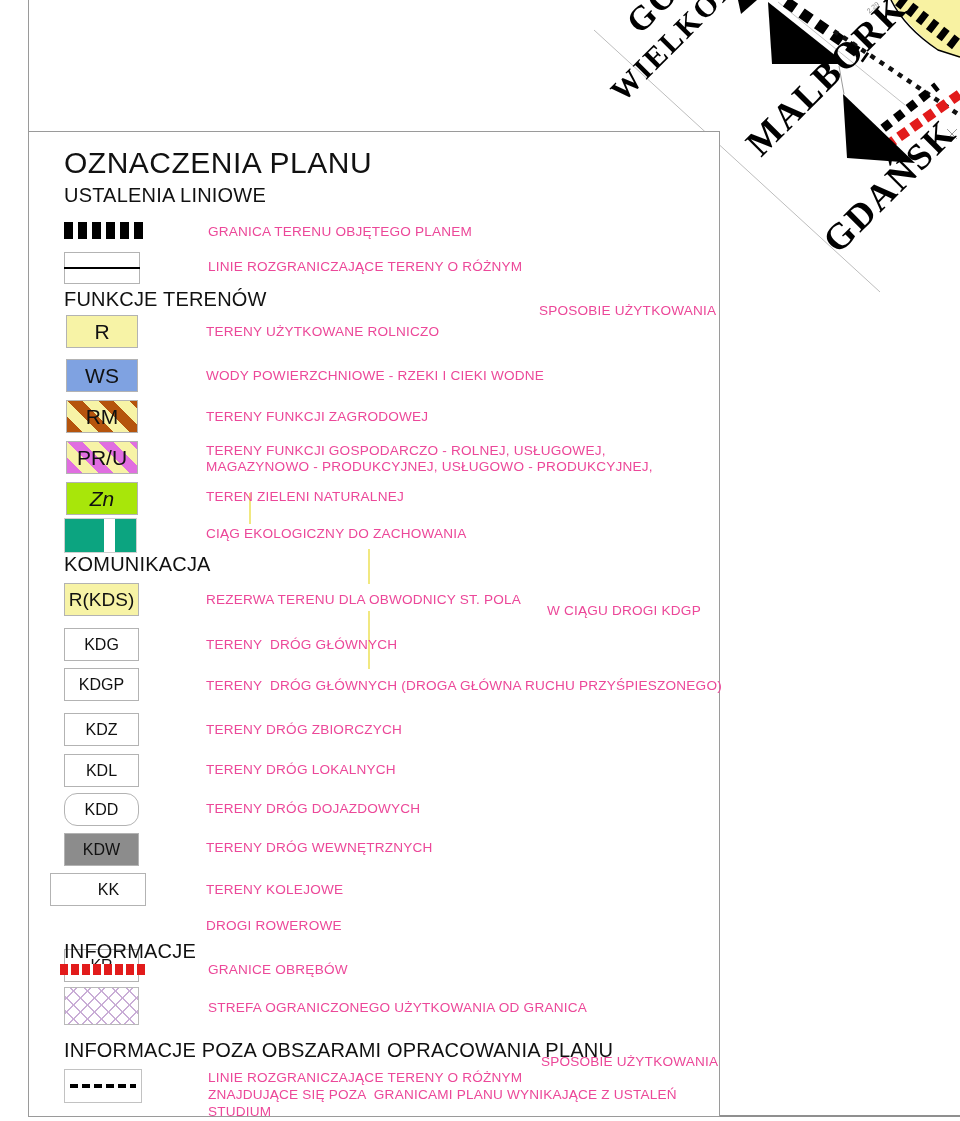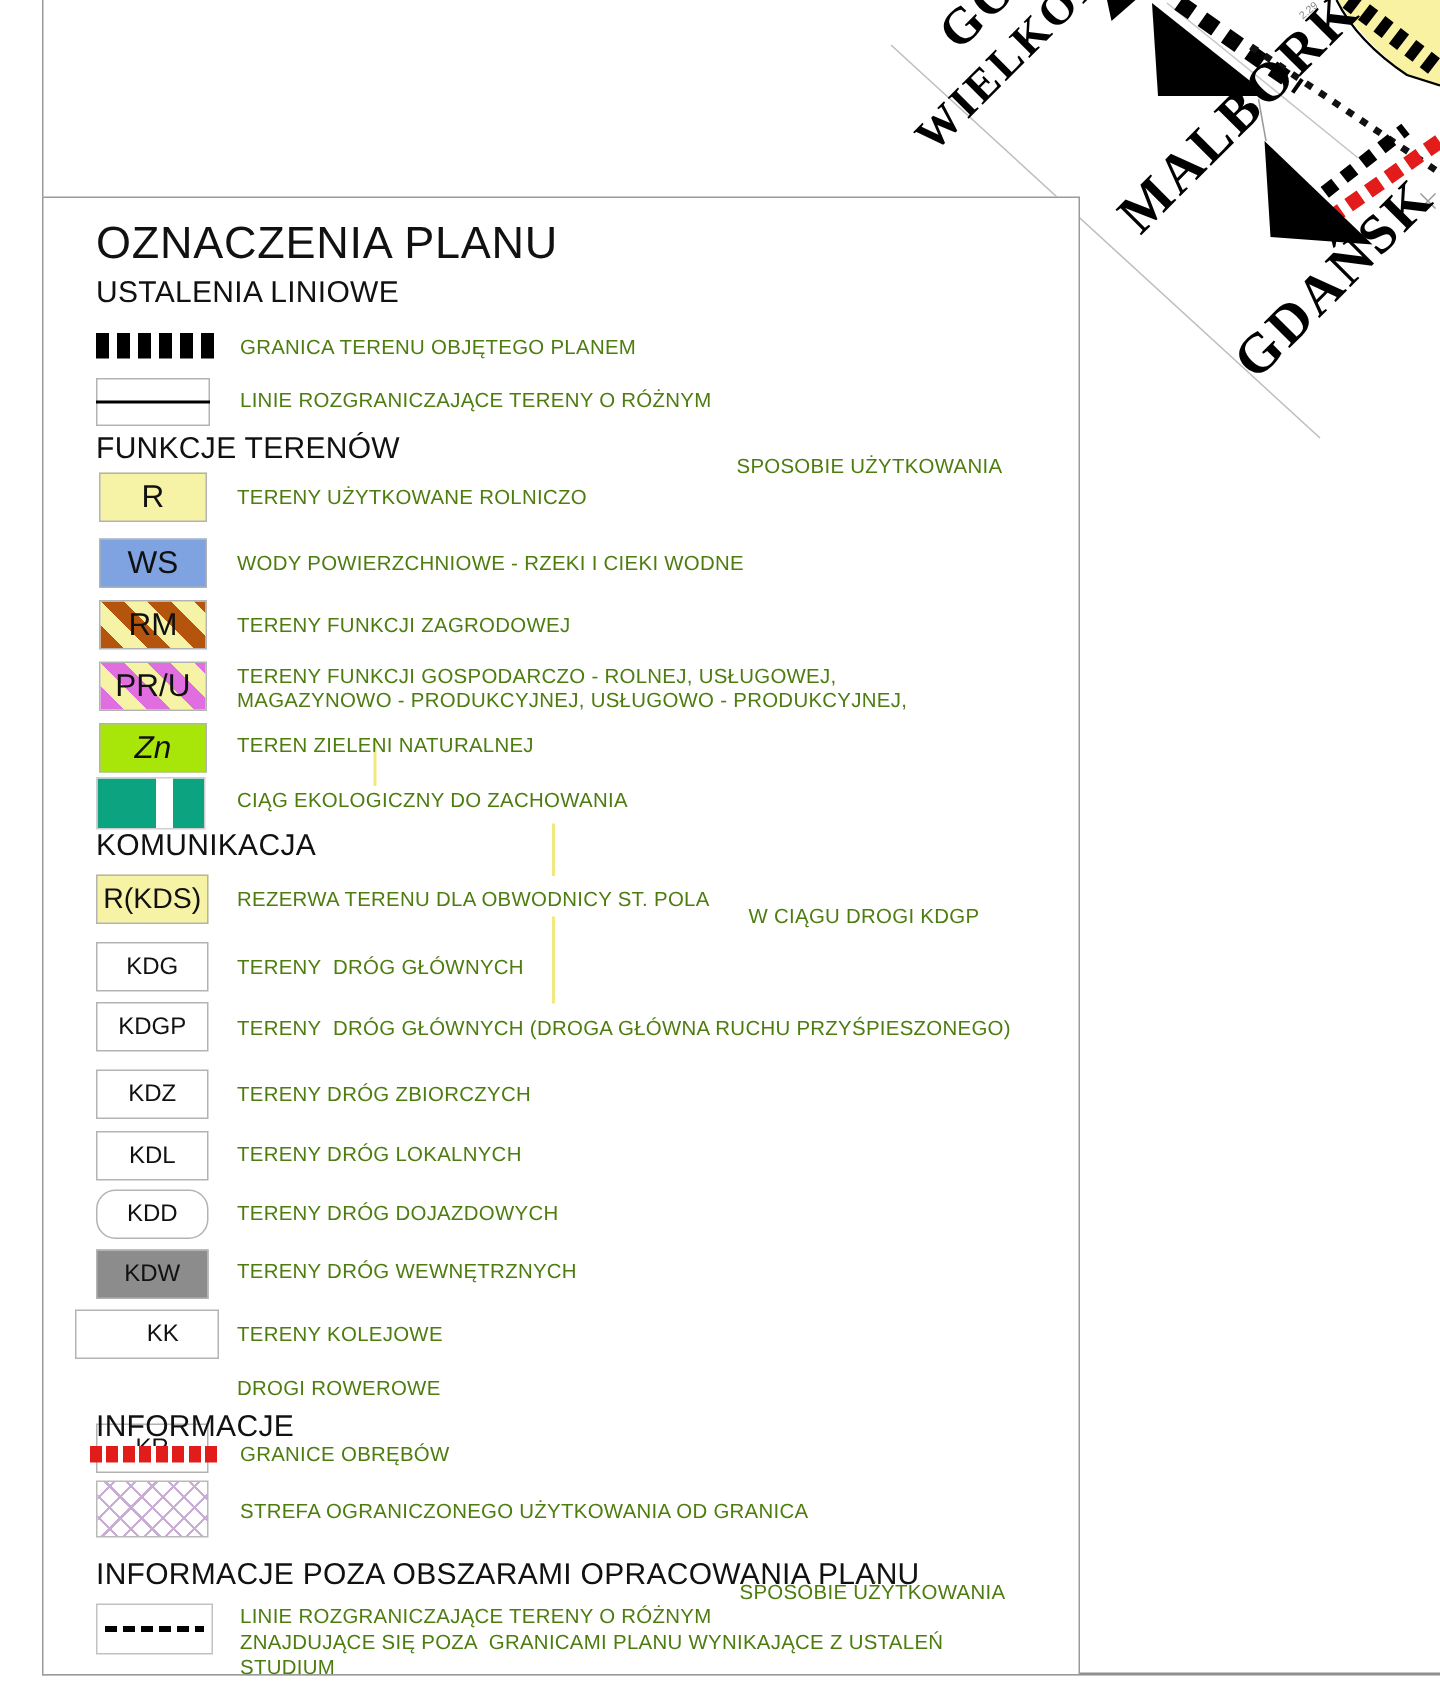--- a/index.html
+++ b/index.html
@@ -10,21 +10,21 @@
   .vframe{position:absolute;left:28px;top:0;width:1px;height:1117px;background:#9a9a9a;}
   .bframe{position:absolute;left:28px;top:1115px;width:932px;height:2px;background:#8f8f8f;}
 
   
   #panel{position:absolute;left:28px;top:131px;width:692px;height:986px;
          border:1px solid #9a9a9a;background:#fff;box-sizing:border-box;}
 
   .abs{position:absolute;}
   .title{font-size:30px;letter-spacing:.5px;color:#111;white-space:pre;}
   .h2{font-size:20px;letter-spacing:.2px;color:#111;white-space:pre;}
-  .lbl{font-size:13.6px;letter-spacing:.2px;color:#4d7c0f;white-space:pre;}
+  .lbl{font-size:13.6px;letter-spacing:.2px;color:#ec4899;white-space:pre;margin-left:48px;}
 
   .swatch{position:absolute;width:70px;height:31px;border:1px solid #b3b3b3;
           display:flex;align-items:center;justify-content:center;
           font-size:21px;color:#111;box-sizing:content-box;}
   .sw-road{font-size:16px;}
   .sw-plain{background:#fff;}
   .sw-r{background:var(--pale_yellow);}
   .sw-ws{background:var(--water_blue);}
   .sw-rm{background:repeating-linear-gradient(45deg,var(--farm_brown) 0 11px,var(--pale_yellow) 11px 22px);text-align:center;}
   .sw-pru{background:repeating-linear-gradient(45deg,var(--industry_violet) 0 11px,var(--pale_yellow) 11px 22px);}

